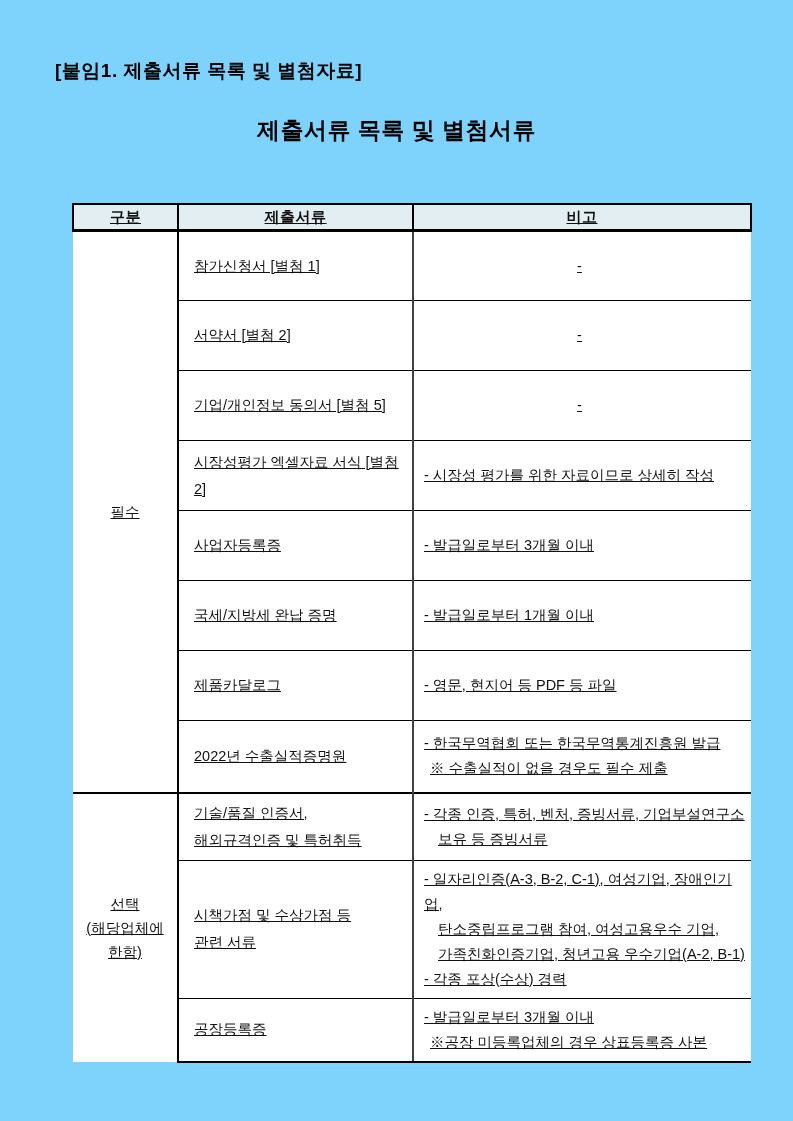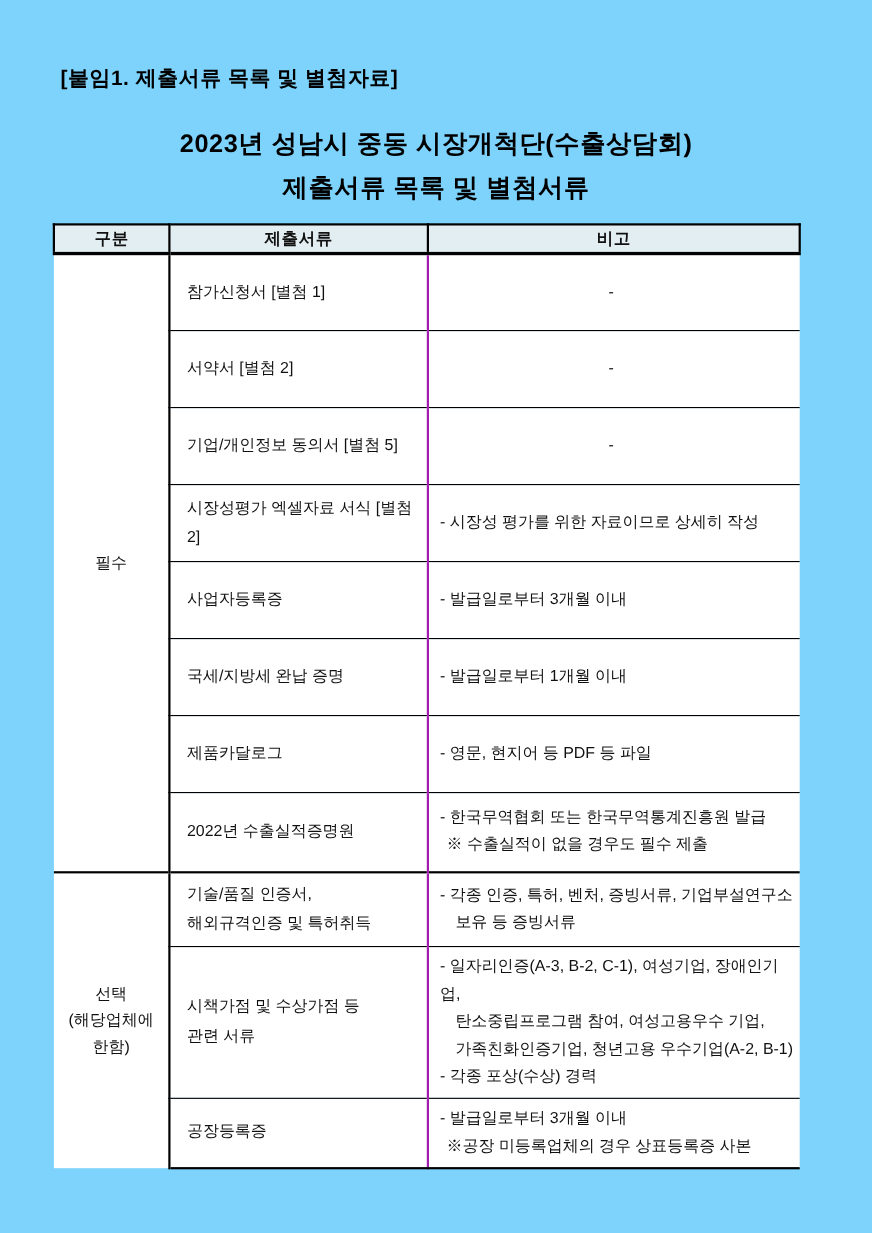--- a/index.html
+++ b/index.html
@@ -34,27 +34,28 @@
   }
   .title-line {
     font-size: 23px;
     font-weight: bold;
     color: #000;
     line-height: 40px;
     letter-spacing: 0.5px;
   }
   table.doc-table {
     position: absolute;
-    left: 48px;
+    left: 72px;
     top: 203px;
     width: 678px;
     border-collapse: collapse;
     table-layout: fixed;
     font-size: 14.5px;
     color: #111;
+    text-decoration: underline;
   }
   .doc-table col.c1 { width: 105px; }
   .doc-table col.c2 { width: 235px; }
   .doc-table col.c3 { width: 338px; }
   .doc-table th {
     background: #e2eef1;
     border-top: 2px solid #000;
     border-bottom: 3px solid #000;
     height: 24px;
     font-size: 15px;
@@ -72,21 +73,21 @@
     padding: 6px 0;
     background: #fff;
   }
   .doc-table td.group-cell {
     text-align: center;
     border-right: 2px solid #000;
     line-height: 24px;
     padding: 16px 2px;
   }
   .doc-table td.doc-cell {
-    border-right: 2px solid #a21caf;
+    border-right: 2px solid #404040;
     padding-left: 15px;
     padding-right: 6px;
     line-height: 27px;
   }
   .doc-table td.note-cell {
     padding-left: 10px;
     padding-right: 6px;
     line-height: 25px;
   }
   .doc-table tr.group-start td { border-top: 2px solid #000; }
@@ -101,21 +102,20 @@
   .r68  { height: 56px; }
 </style>
 </head>
 <body>
 
 <div class="page">
 
   <div class="attachment-label">[붙임1. 제출서류 목록 및 별첨자료]</div>
 
   <div class="title-block">
-    <div class="title-line">2023년 성남시 중동 시장개척단(수출상담회)</div>
     <div class="title-line">제출서류 목록 및 별첨서류</div>
   </div>
 
   <table class="doc-table">
     <colgroup>
         <col class="c1">
         <col class="c2">
         <col class="c3">
       </colgroup>
     <thead>

